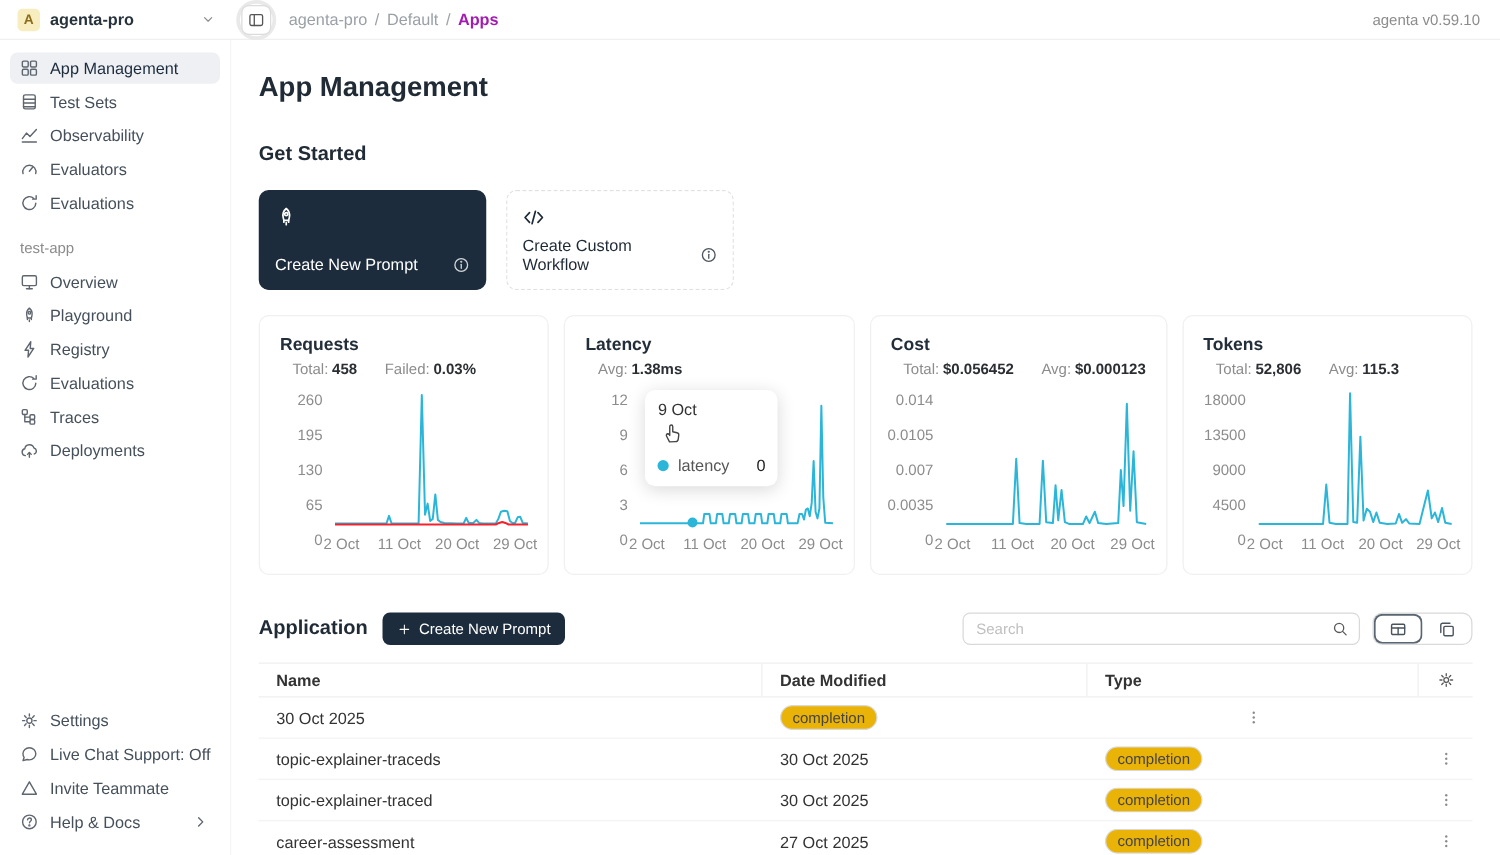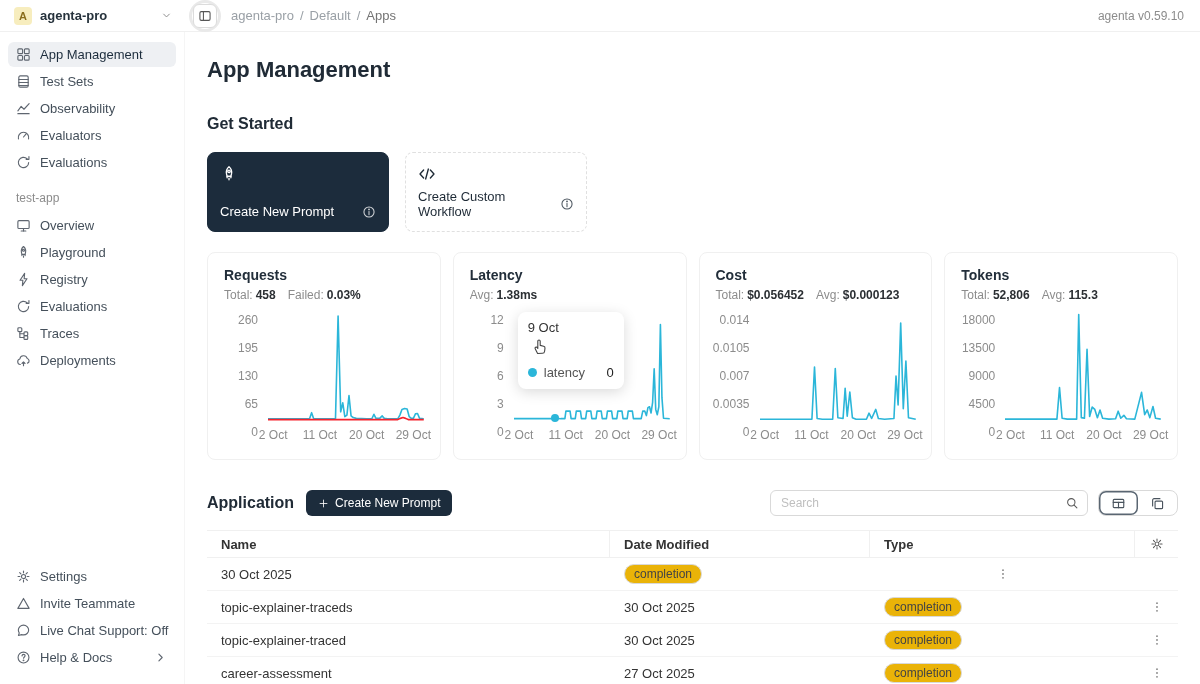--- a/index.html
+++ b/index.html
@@ -18,21 +18,21 @@
   .avatar { width:18px; height:18px; border-radius:4px; background:#f7edbe; color:#8a6d1d;
     font-size:11px; font-weight:bold; display:flex; align-items:center; justify-content:center; }
   .ws-name { font-weight:600; color:#26323c; flex:1; font-size:13px; }
   .chev { width:13px; height:13px; color:#8c8c8c; }
   .collapse-wrap { width:32px; height:32px; border-radius:50%; border:3px solid #e9e9e9;
     display:flex; align-items:center; justify-content:center; margin-left:4px; background:#fff; }
   .collapse-btn { width:24px; height:24px; border-radius:6px; border:1px solid #dcdcdc; background:#fff;
     display:flex; align-items:center; justify-content:center; color:#555; padding:0; cursor:pointer; }
   .collapse-btn .ic { width:14px; height:14px; }
   .breadcrumb { margin-left:10px; color:#9aa0a6; display:flex; gap:6px; font-size:13px; }
-  .breadcrumb .crumb-last { color:#737373; }
+  .breadcrumb .crumb-last { color:#a21caf;font-weight:bold; }
   .version { margin-left:auto; padding-right:16px; color:#8c8c8c; font-size:12px; }
 
   
   .layout { display:flex; height:652px; }
   .sidebar { width:185px; border-right:1px solid #f5f5f5; padding:10px 8px 12px; display:flex; flex-direction:column; }
   .nav-item { display:flex; align-items:center; gap:9px; padding:5px 8px; border-radius:6px;
     color:#45505b; cursor:pointer; margin-bottom:2px; }
   .nav-item .ic { width:15px; height:15px; color:#5f6670; }
   .nav-item.active { background:#eef0f3; color:#1c2c3c; font-weight:500; }
   .nav-label { white-space:nowrap; }
@@ -51,21 +51,21 @@
   .gs-card.dark { background:#1c2c3c; border:1px solid #1c2c3c; color:#fff; }
   .gs-icon { width:18px; height:18px; }
   .gs-bottom { display:flex; align-items:center; justify-content:space-between; font-weight:500; font-size:13px; }
   .info-ic { width:14px; height:14px; opacity:.8; }
 
   
   .charts-row { display:flex; gap:12px; margin-top:20px; }
   .chart-card { flex:1; height:208px; border:1px solid #f0f0f0; border-radius:8px; padding:14px 16px; background:#fff; }
   .chart-title { font-size:14px; font-weight:bold; color:#222e3a; }
   .chart-stats { display:flex; gap:12px; font-size:12px; margin-top:5px; }
-  .stat-label { color:#8c8c8c; }
+  .stat-label { color:#8c8c8c;margin-left:10px; }
   .stat-value { color:#2b2f33; font-weight:bold; margin-left:3px; }
   .chart-body { display:flex; margin-top:12px; }
   .y-axis { width:44px; height:106px; display:flex; flex-direction:column; justify-content:space-between;
     align-items:flex-end; padding-right:10px; color:#8c8c8c; font-size:12px; line-height:12px;gap:16px; }
   .plot { flex:1; position:relative; height:106px; }
   .plot svg { position:absolute; left:0; top:0; width:100%; height:100%; overflow:visible; }
   .x-axis { position:relative; height:16px; margin-left:44px; margin-top:8px; color:#8c8c8c; font-size:12px; }
   .x-tick { position:absolute; transform:translateX(-50%); white-space:nowrap; }
   .marker-dot { position:absolute; width:8px; height:8px; border-radius:50%; background:#2bb6d9;
     transform:translate(-50%,50%); z-index:2; }
@@ -265,32 +265,32 @@
             <svg viewBox="0 0 16 16" fill="none" stroke="currentColor" stroke-width="1.2" stroke-linecap="round" stroke-linejoin="round">
               <circle cx="8" cy="8" r="2.2"></circle>
               <path d="M8 2.2v1.9M8 11.9v1.9M2.2 8h1.9M11.9 8h1.9M3.9 3.9l1.35 1.35M10.75 10.75l1.35 1.35M12.1 3.9l-1.35 1.35M5.25 10.75 3.9 12.1"></path>
             </svg>
           </span>
           <span class="nav-label">Settings</span>
         </div>
         <div class="nav-item">
           <span class="ic">
             <svg viewBox="0 0 16 16" fill="none" stroke="currentColor" stroke-width="1.2" stroke-linecap="round" stroke-linejoin="round">
+              <path d="M13.5 7.5c0 2.9-2.5 5.2-5.5 5.2-.7 0-1.4-.1-2-.3L2.6 13.3l.9-2.7C2.9 9.7 2.5 8.6 2.5 7.5 2.5 4.6 5 2.3 8 2.3s5.5 2.3 5.5 5.2z"></path>
+            </svg>
+          </span>
+          <span class="nav-label">Live Chat Support: Off</span>
+        </div>
+        <div class="nav-item">
+          <span class="ic">
+            <svg viewBox="0 0 16 16" fill="none" stroke="currentColor" stroke-width="1.2" stroke-linecap="round" stroke-linejoin="round">
               <path d="M8 2.6 14 13.2H2z"></path>
             </svg>
           </span>
           <span class="nav-label">Invite Teammate</span>
-        </div>
-        <div class="nav-item">
-          <span class="ic">
-            <svg viewBox="0 0 16 16" fill="none" stroke="currentColor" stroke-width="1.2" stroke-linecap="round" stroke-linejoin="round">
-              <path d="M13.5 7.5c0 2.9-2.5 5.2-5.5 5.2-.7 0-1.4-.1-2-.3L2.6 13.3l.9-2.7C2.9 9.7 2.5 8.6 2.5 7.5 2.5 4.6 5 2.3 8 2.3s5.5 2.3 5.5 5.2z"></path>
-            </svg>
-          </span>
-          <span class="nav-label">Live Chat Support: Off</span>
         </div>
         <div class="nav-item">
           <span class="ic">
             <svg viewBox="0 0 16 16" fill="none" stroke="currentColor" stroke-width="1.2" stroke-linecap="round" stroke-linejoin="round">
               <circle cx="8" cy="8" r="5.8"></circle>
               <path d="M6.4 6.3c.1-.9.8-1.6 1.7-1.6.9 0 1.6.7 1.6 1.5 0 1.2-1.6 1.3-1.6 2.5"></path>
               <circle cx="8" cy="11" r="0.4" fill="currentColor"></circle>
             </svg>
           </span>
           <span class="nav-label">Help &amp; Docs</span>

